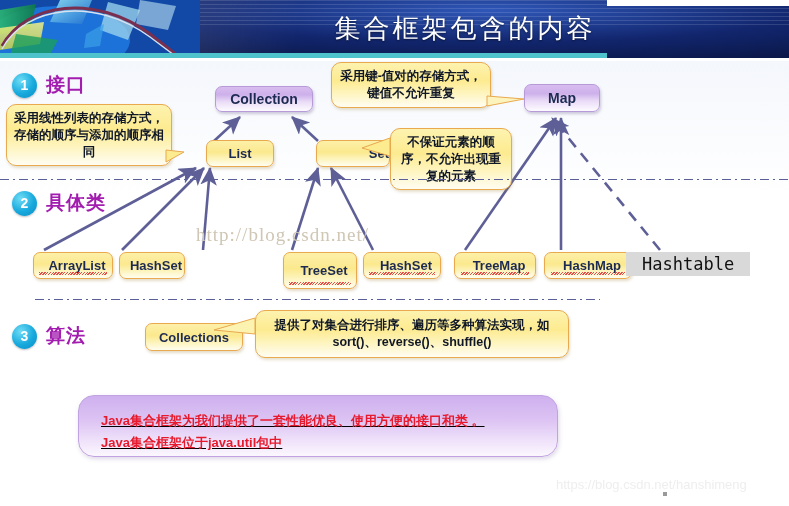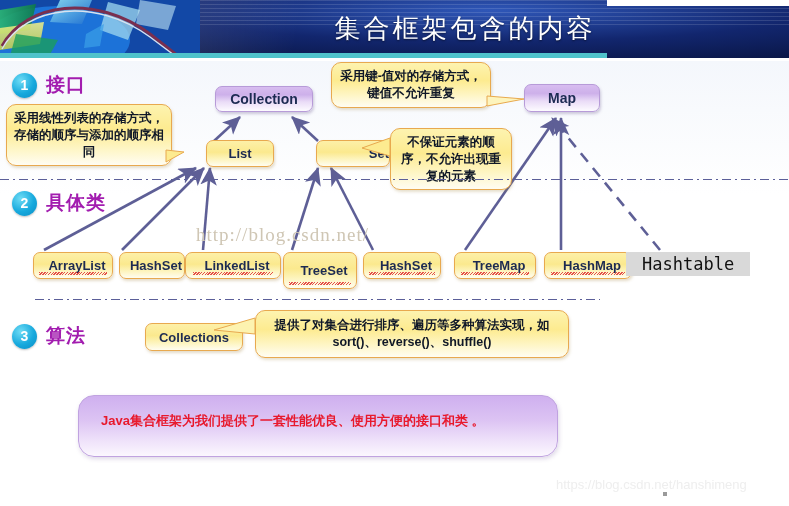--- a/index.html
+++ b/index.html
@@ -91,20 +91,21 @@
     display:flex;align-items:center;justify-content:center;
   }
 
   
   .summary{
     position:absolute;box-sizing:border-box;
     background:linear-gradient(to bottom,#cfb0ef 0%,#dcc3f3 40%,#efe2fa 75%,#fbf7fe 100%);
     border:1px solid #c0a3e0;border-radius:16px;
     padding:14px 0 0 22px;
     box-shadow:1px 2px 4px rgba(110,80,150,0.22);
+    text-decoration:underline;
   }
   .summary div{color:#e8192c;font-weight:bold;font-size:13px;line-height:22px;white-space:nowrap;}
 
   
   .wm-mid{position:absolute;left:196px;top:224px;
     font-family:"Liberation Serif","DejaVu Serif",serif;font-size:19px;
     color:#cfc6b4;letter-spacing:1px;white-space:nowrap;}
   .wm-foot{position:absolute;left:556px;top:477px;
     font-size:13px;color:#eeeeee;white-space:nowrap;}
   .wm-dot{position:absolute;left:663px;top:492px;width:4px;height:4px;background:#9a9a9a;}
@@ -235,24 +236,20 @@
 
   <div class="wm-mid">http://blog.csdn.net/</div>
 
   <div class="node node-yellow node-class" style="left:5px;top:252px;width:80px;height:27px;">
     <span>ArrayList</span>
     <span class="sp-underline"></span>
   </div>
   <div class="node node-yellow node-class" style="left:91px;top:252px;width:66px;height:27px;">
     <span>HashSet</span>
   </div>
-  <div class="node node-yellow node-class" style="left:157px;top:252px;width:96px;height:27px;">
-    <span>LinkedList</span>
-    <span class="sp-underline"></span>
-  </div>
   <div class="node node-yellow node-class" style="left:255px;top:252px;width:74px;height:37px;">
     <span>TreeSet</span>
     <span class="sp-underline"></span>
   </div>
   <div class="node node-yellow node-class" style="left:335px;top:252px;width:78px;height:27px;">
     <span>HashSet</span>
     <span class="sp-underline"></span>
   </div>
   <div class="node node-yellow node-class" style="left:426px;top:252px;width:82px;height:27px;">
     <span>TreeMap</span>
@@ -280,18 +277,19 @@
 
   <div class="callout" style="left:255px;top:310px;width:314px;height:48px;">
     <span>提供了对集合进行排序、遍历等多种算法实现，如 sort()、reverse()、shuffle()</span>
   </div>
   <svg class="arrows">
     <polygon points="255,318 214,330 255,334" fill="#fdf3b0" stroke="#e8a94f" stroke-width="1"></polygon>
   </svg>
 
   <div class="summary" style="left:78px;top:395px;width:480px;height:62px;">
     <div>Java集合框架为我们提供了一套性能优良、使用方便的接口和类 。</div>
+    <div>Java集合框架位于java.util包中</div>
   </div>
 
   <div class="wm-foot">https://blog.csdn.net/hanshimeng</div>
   <div class="wm-dot"></div>
 
 </div>
 
 </body></html>

